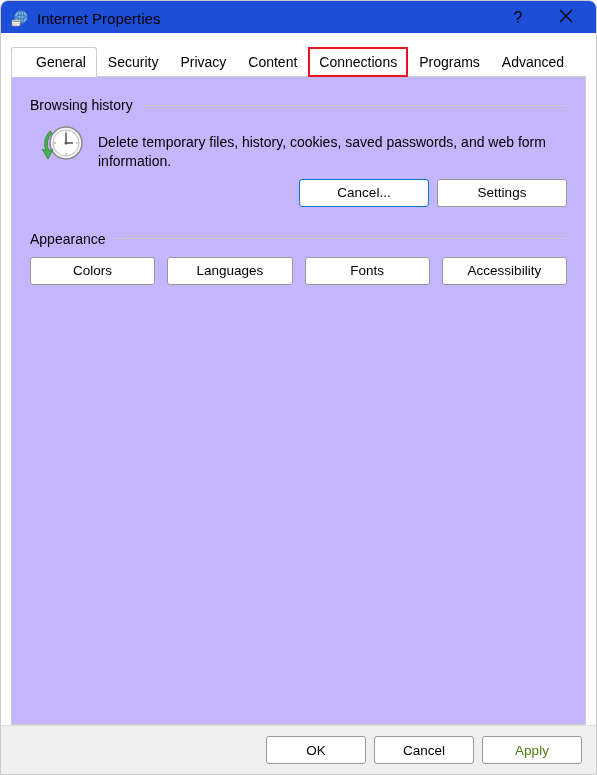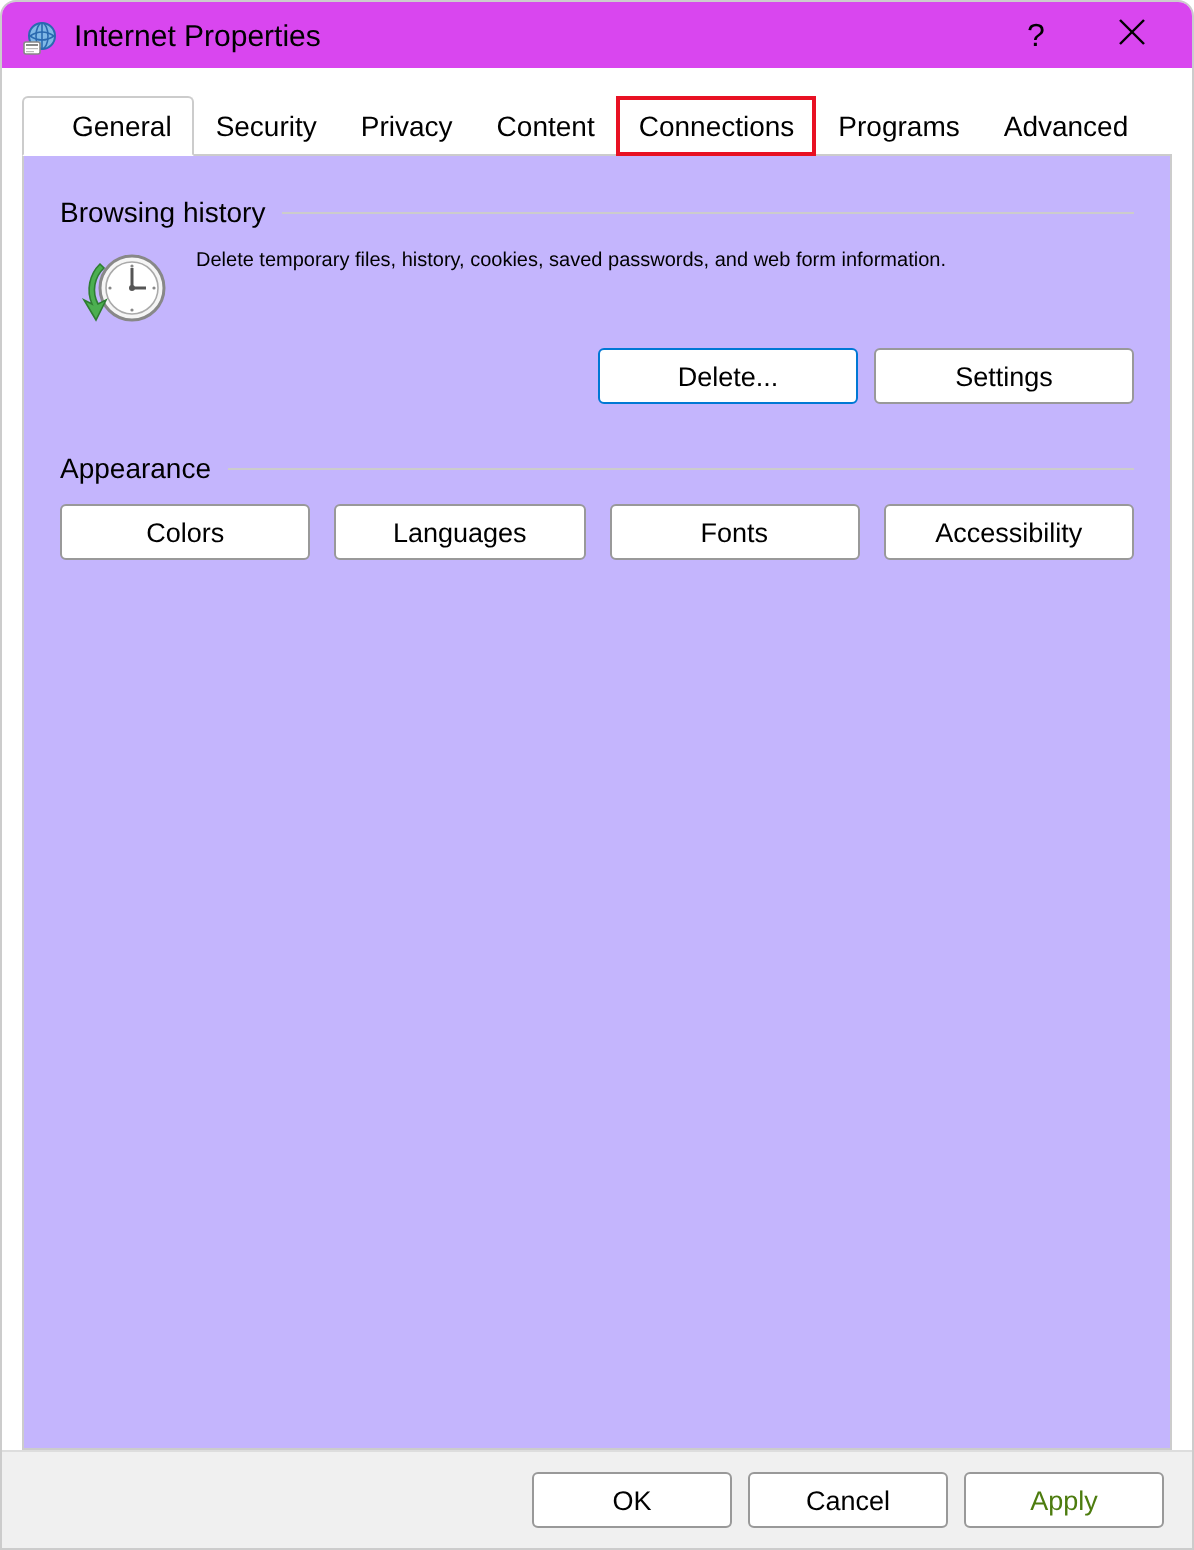--- a/index.html
+++ b/index.html
@@ -20,21 +20,21 @@
       overflow: hidden;
       display: flex;
       flex-direction: column;
       background: #fff;
     }
     .titlebar {
       display: flex;
       align-items: center;
       padding: 8px 10px 6px 10px;
       gap: 8px;
-      background: #d946ef;
+      background: #1d4ed8;
     }
     .title-icon {
       width: 18px;
       height: 18px;
       flex-shrink: 0;
     }
     .title-text {
       font-size: 15px;
       flex-grow: 1;
     }
@@ -116,22 +116,23 @@
       gap: 12px;
       margin-top: 10px;
     }
     .browsing-icon {
       width: 48px;
       height: 42px;
       flex-shrink: 0;
       margin-left: 8px;
     }
     .browsing-text {
-      font-size: 10px;
+      font-size: 14px;
       line-height: 1.35;
+      margin-top: 10px;
     }
     .browsing-buttons {
       display: flex;
       gap: 8px;
       justify-content: flex-end;
       margin-top: 8px;
     }
     .btn {
       min-width: 130px;
       height: 28px;
@@ -227,21 +228,21 @@
             <circle cx="28" cy="9" r="0.8" fill="#888"></circle>
             <circle cx="28" cy="31" r="0.8" fill="#888"></circle>
             <circle cx="17" cy="20" r="0.8" fill="#888"></circle>
             <circle cx="39" cy="20" r="0.8" fill="#888"></circle>
             <path d="M 12 8 A 18 18 0 0 0 8 28 L 4 26 L 10 36 L 15 26 L 11 28 A 15 15 0 0 1 14 10 Z" fill="#4caf50" stroke="#2e7d32" stroke-width="0.8"></path>
           </svg>
         </span>
         <div class="browsing-text">Delete temporary files, history, cookies, saved passwords, and web form information.</div>
       </div>
       <div class="browsing-buttons">
-        <button class="btn primary-outline">Delete...</button>
+        <button class="btn primary-outline">Cancel...</button>
         <button class="btn">Settings</button>
       </div>
     </div>
 
     <div class="group" style="margin-top:24px;">
       <div class="group-header">
         <span class="group-title">Appearance</span>
         <span class="group-line"></span>
       </div>
       <div class="appearance-buttons">

